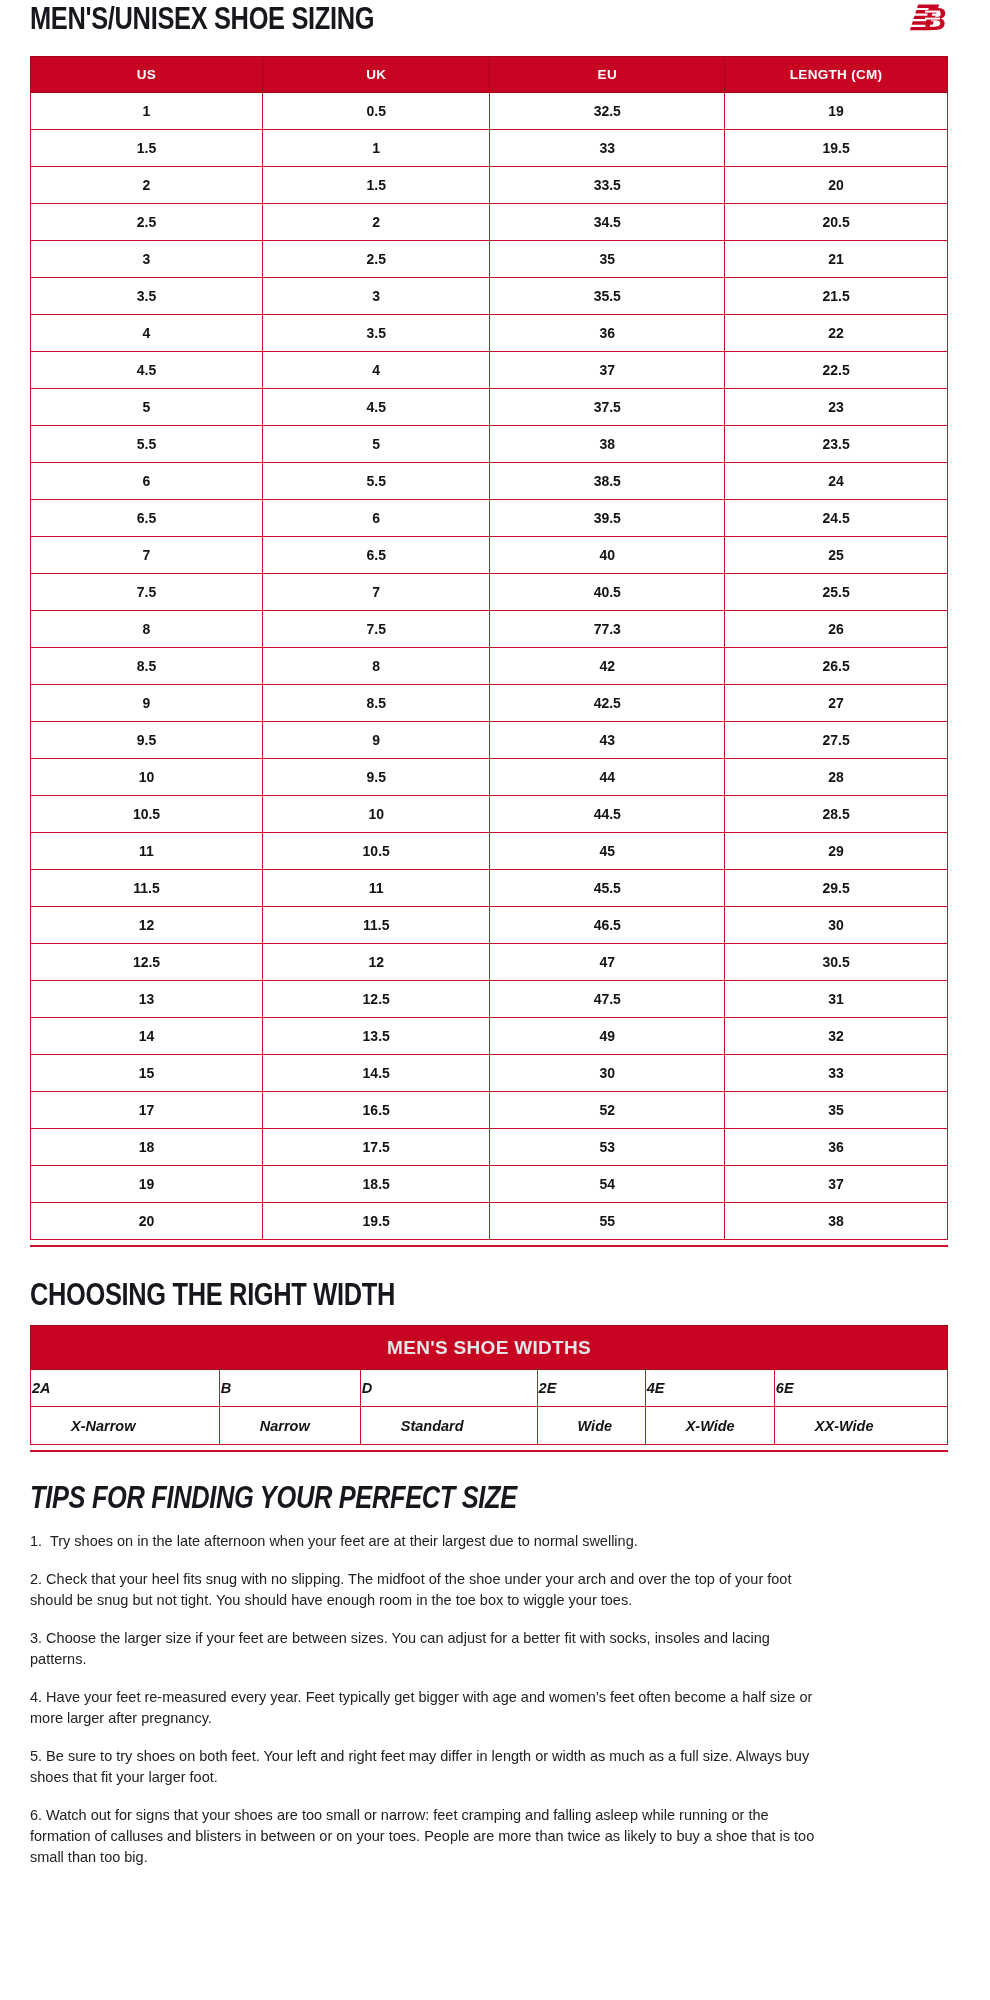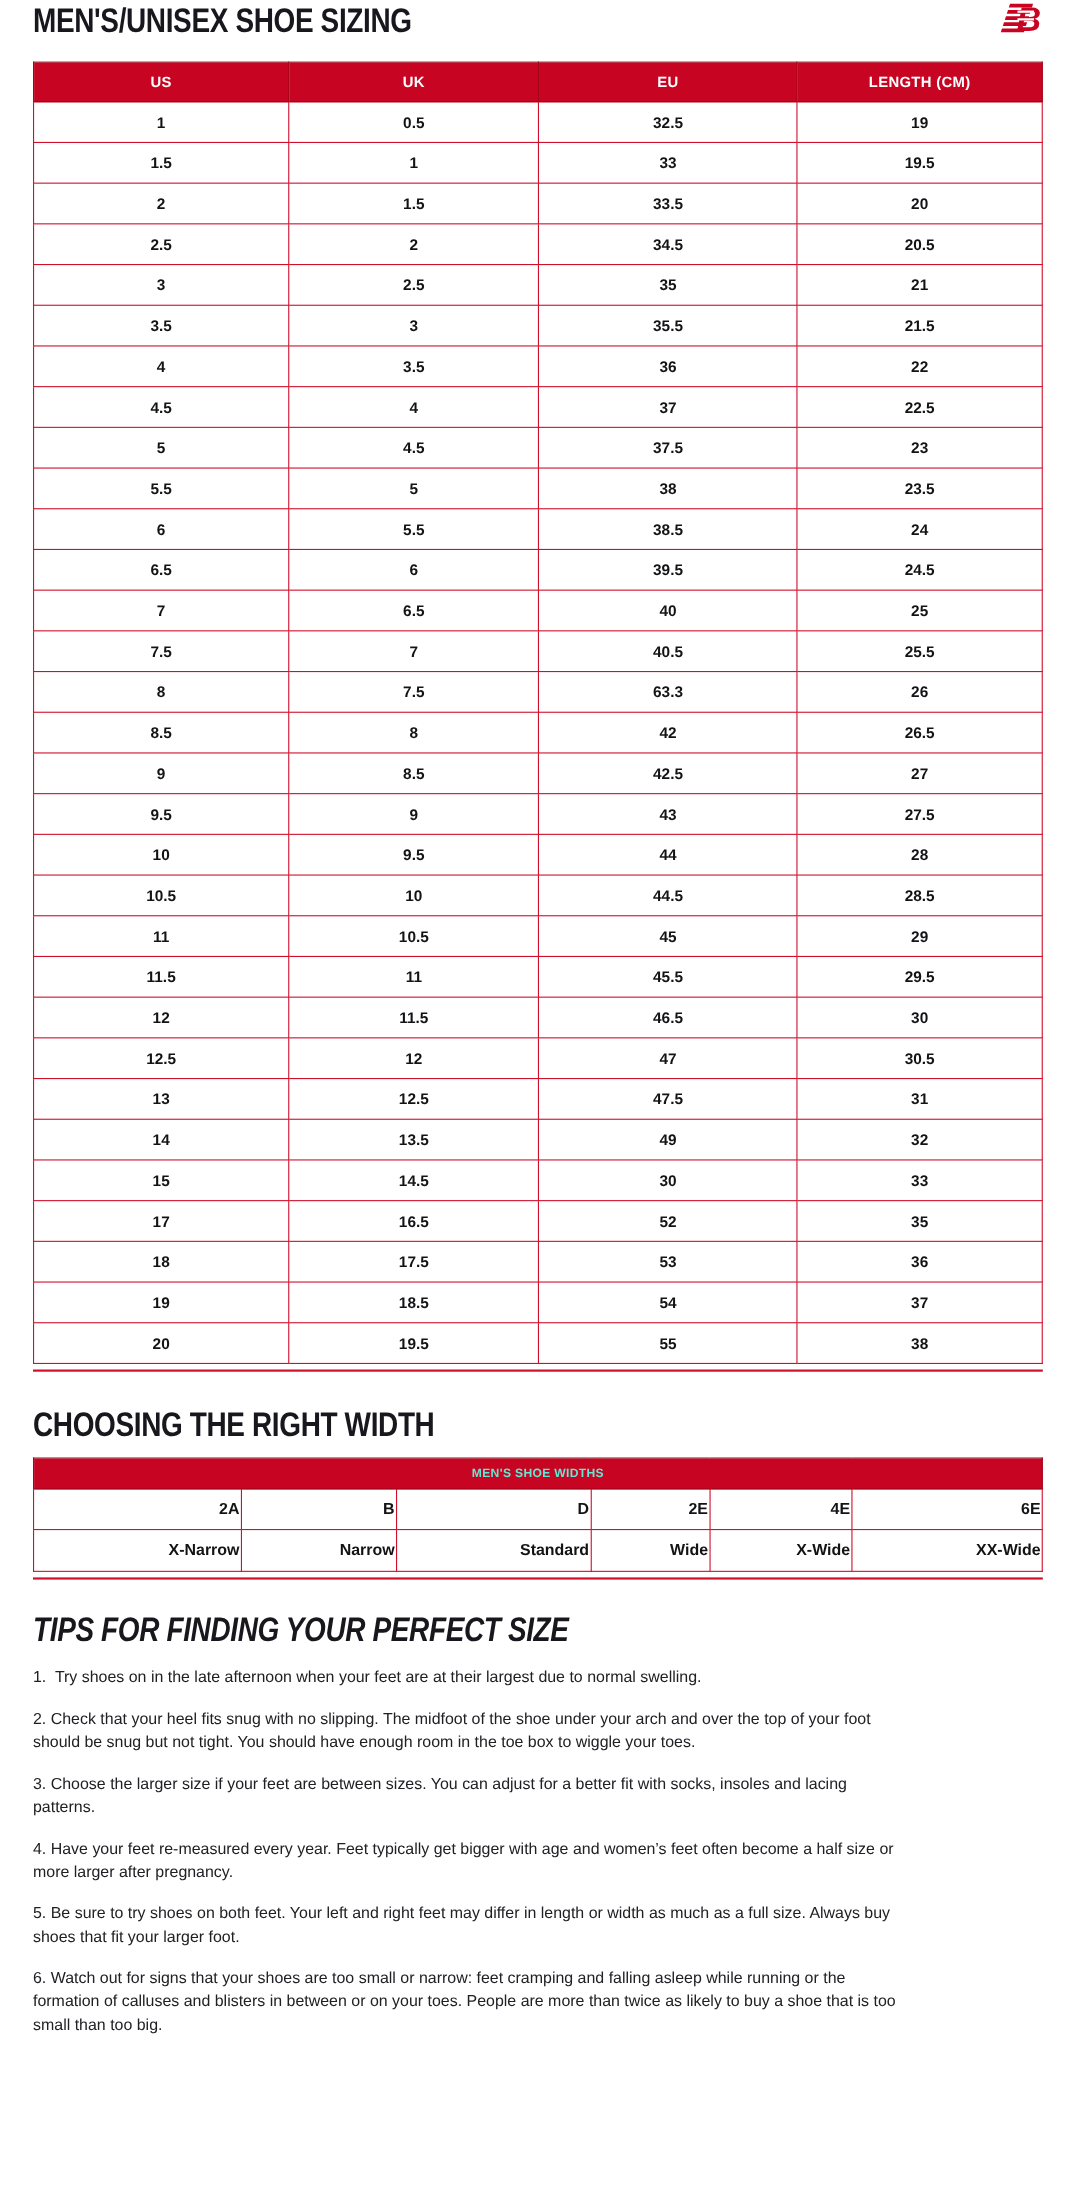--- a/index.html
+++ b/index.html
@@ -45,27 +45,28 @@
     font-size:14px;font-weight:700;color:var(--cell-ink);
   }
   .size-table .c1{width:25.3%;} .size-table .c2{width:24.8%;}
   .size-table .c3{width:25.6%;} .size-table .c4{width:24.3%;}
 
   h2.choosing{margin-top:38px;}
   h2.tips-head{margin-top:36px;font-style:italic;}
 
   
   .width-table th{
-    background:var(--red);color:#5eead4;height:28px;
-    font-size:11px;font-weight:700;letter-spacing:.3px;
+    background:var(--red);color:#e5e5e5;height:44px;
+    font-size:19px;font-weight:700;letter-spacing:.3px;
     border:1px solid var(--red-dark);text-align:center;
   }
   .width-table td{
-    border:1px solid var(--red-line);text-align:right;vertical-align:middle;
+    border:1px solid var(--red-line);text-align:left;vertical-align:middle;
     color:var(--cell-ink);
+    font-style:italic;
   }
   .width-table tr.codes-row td{height:37px;font-size:14.5px;font-weight:700;}
   .width-table tr.names-row td{height:38px;font-size:14.5px;font-weight:600;padding-left:40px;}
   .width-table .w1{width:20.6%;} .width-table .w2{width:15.4%;}
   .width-table .w3{width:19.3%;} .width-table .w4{width:11.8%;}
   .width-table .w5{width:14.1%;} .width-table .w6{width:18.9%;}
 
   
   .tips{margin-top:16px;max-width:800px;}
   .tips p{margin:0;font-size:14.5px;line-height:21px;white-space:pre-wrap;color:var(--body-ink);}
@@ -193,21 +194,21 @@
           </tr>
           <tr>
             <td>7.5</td>
             <td>7</td>
             <td>40.5</td>
             <td>25.5</td>
           </tr>
           <tr>
             <td>8</td>
             <td>7.5</td>
-            <td>63.3</td>
+            <td>77.3</td>
             <td>26</td>
           </tr>
           <tr>
             <td>8.5</td>
             <td>8</td>
             <td>42</td>
             <td>26.5</td>
           </tr>
           <tr>
             <td>9</td>

